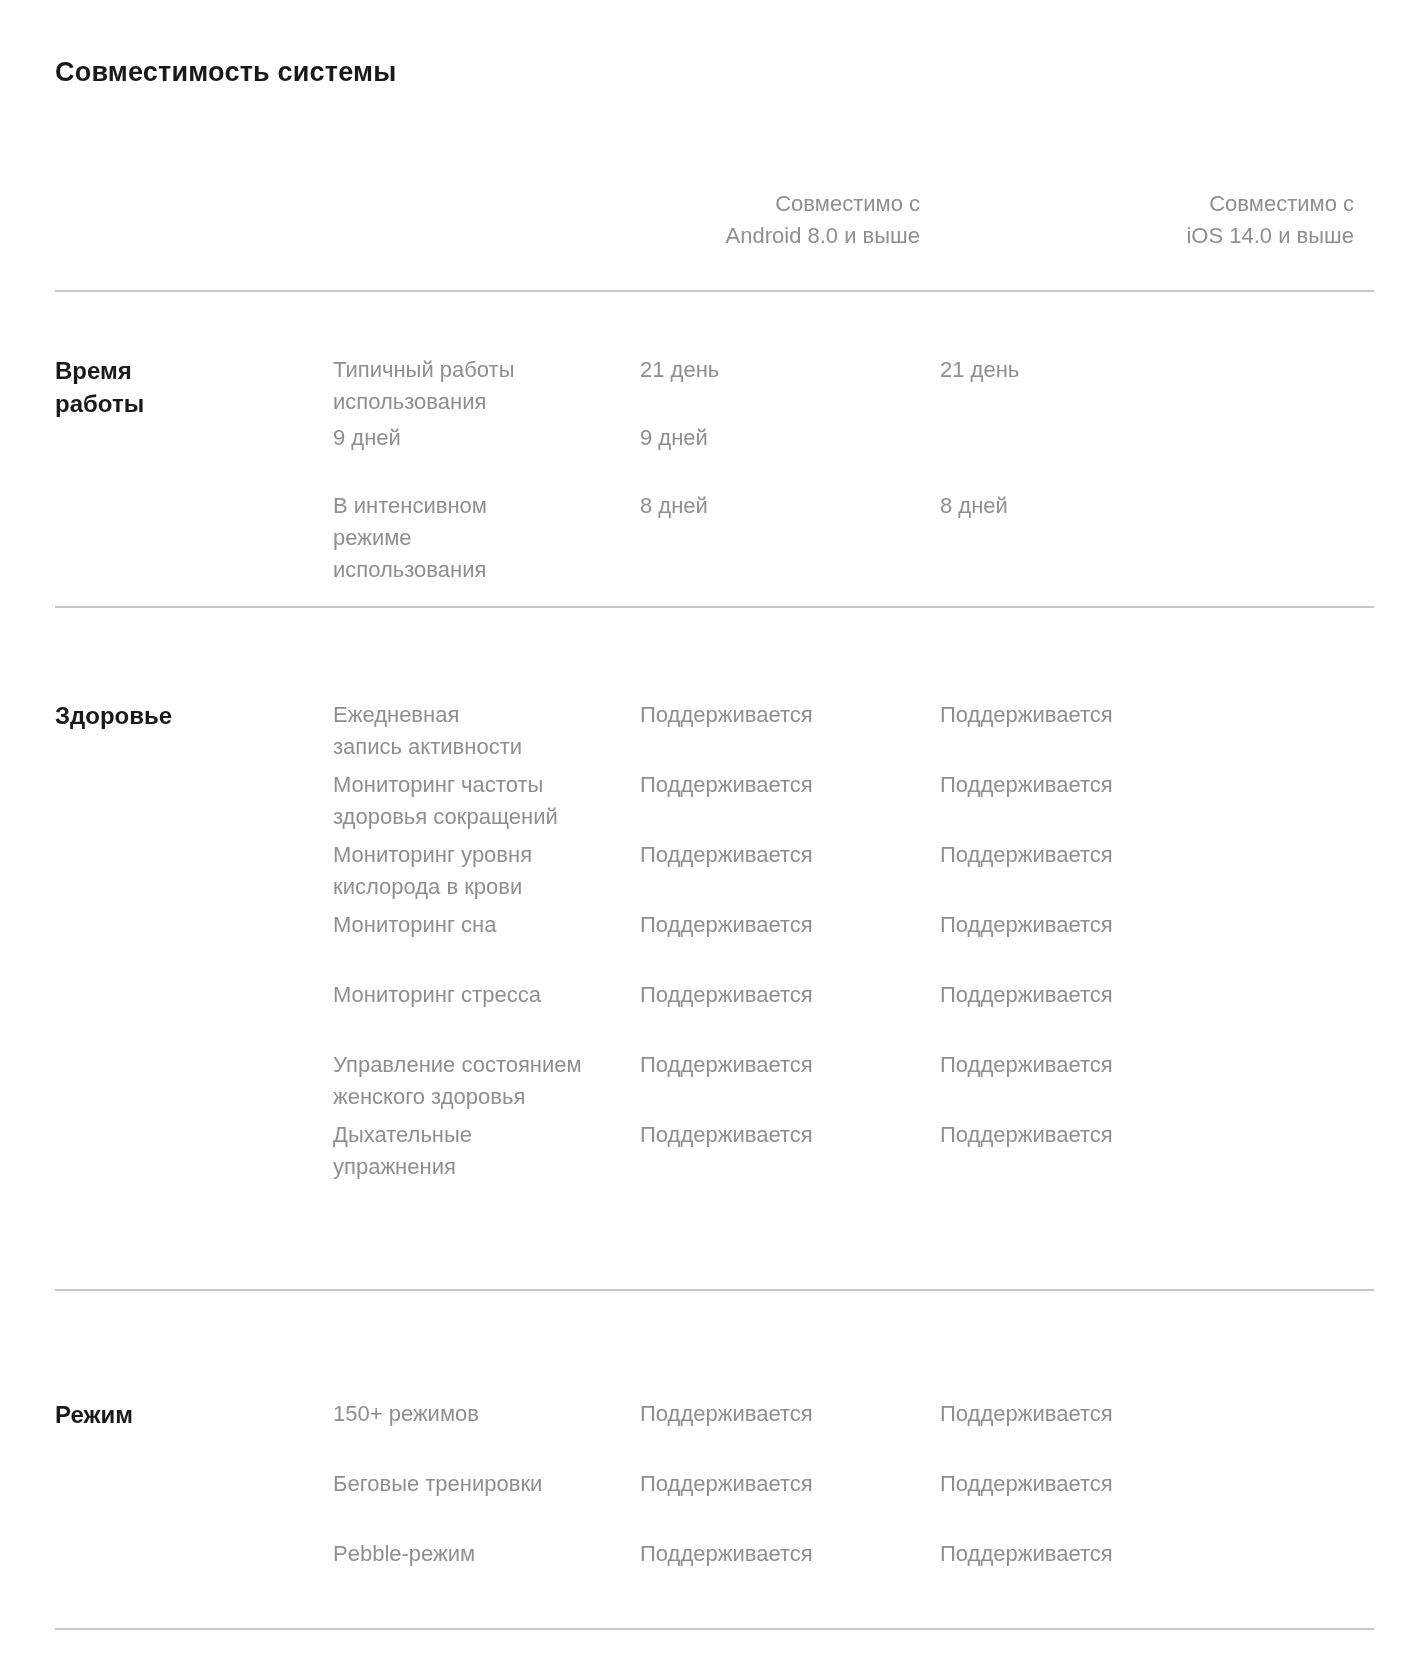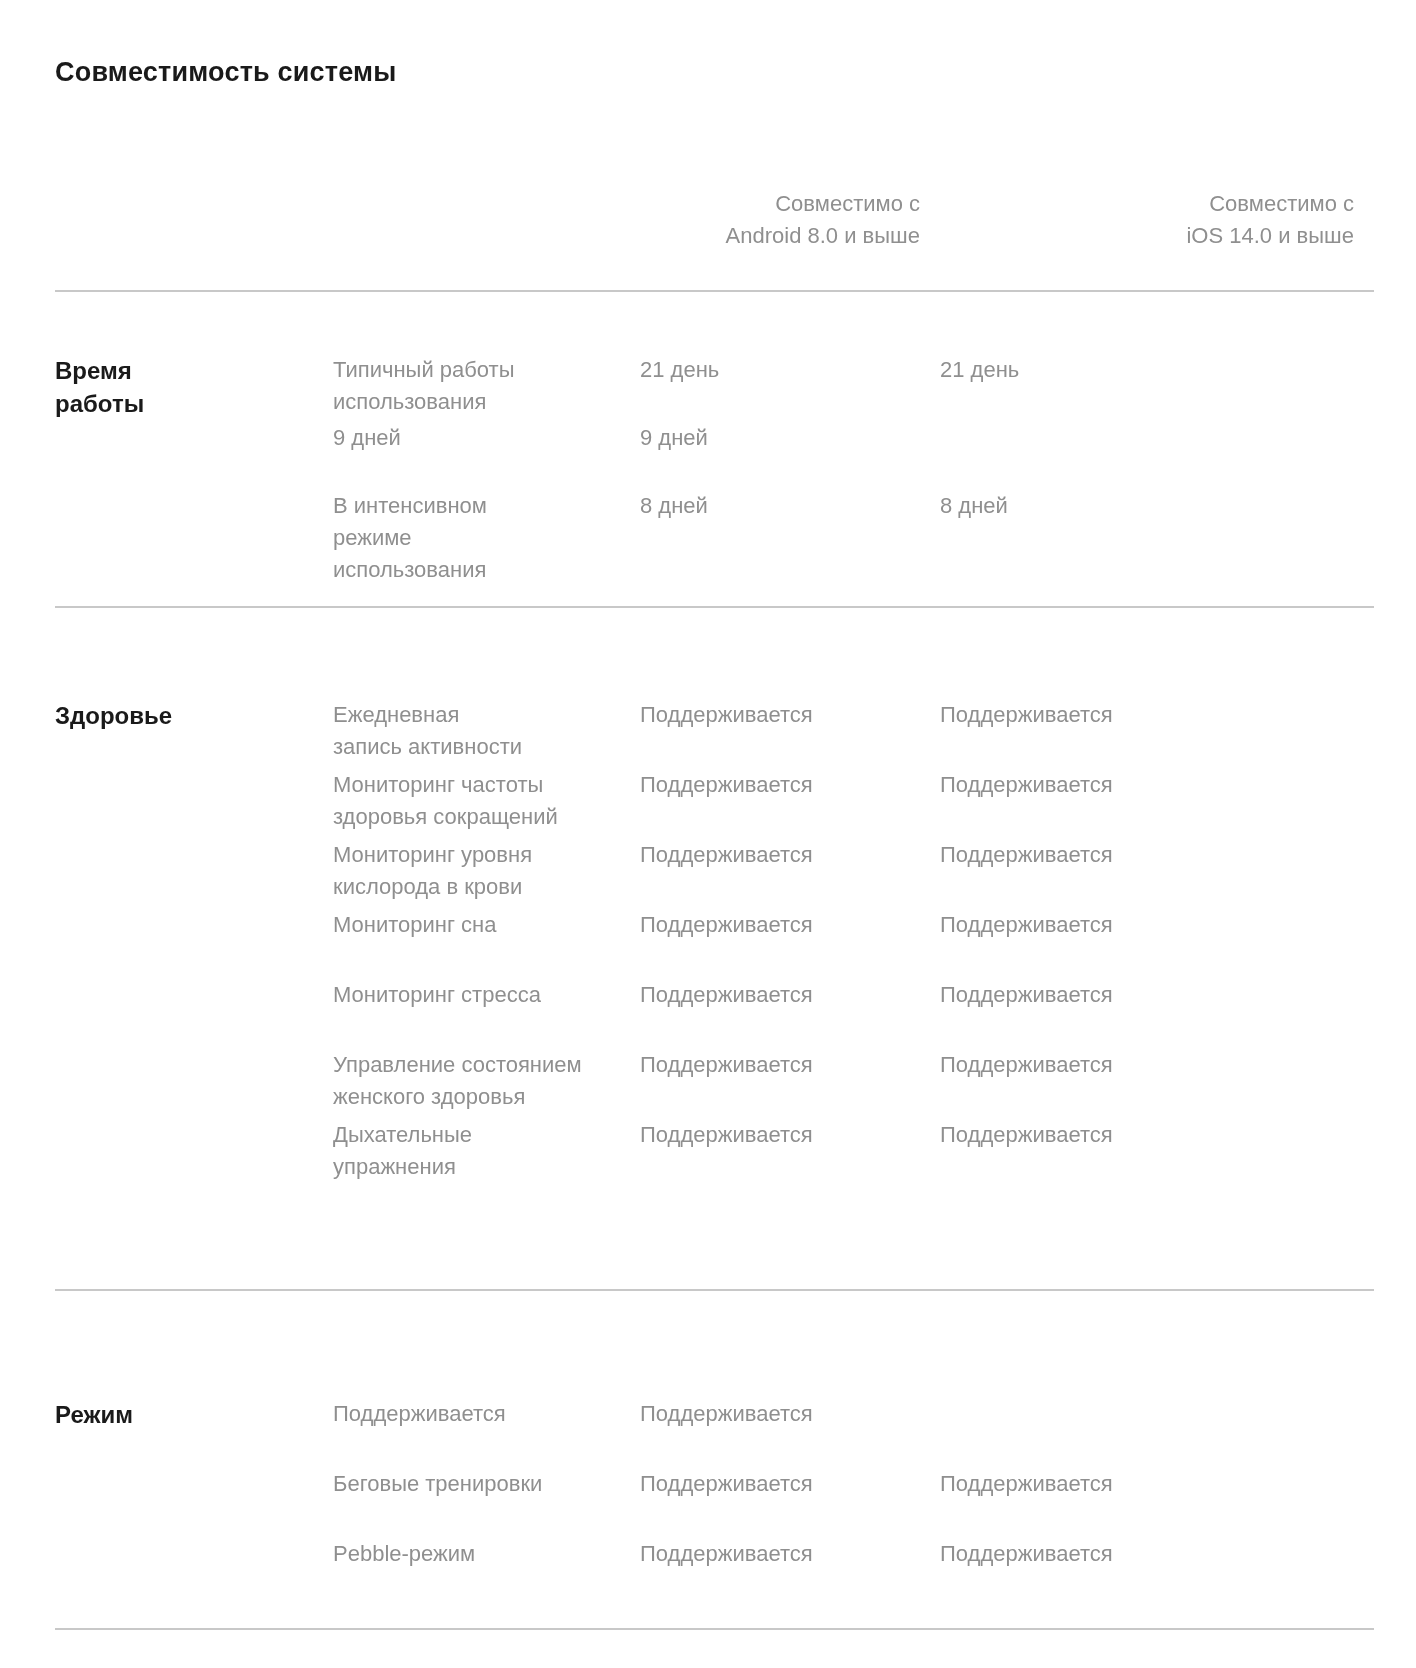--- a/index.html
+++ b/index.html
@@ -152,20 +152,21 @@
             <div class="cell val">Поддерживается</div>
             <div class="cell val">Поддерживается</div>
           </div>
         </div>
         <div class="divider"></div>
       </section>
       <section class="section">
         <div class="section-body">
           <div class="grid-row row">
             <div class="cell cat">Режим</div>
+            <div class="cell feat">150+ режимов</div>
             <div class="cell val">Поддерживается</div>
             <div class="cell val">Поддерживается</div>
           </div>
           <div class="grid-row row">
             <div class="cell cat"></div>
             <div class="cell feat">Беговые тренировки</div>
             <div class="cell val">Поддерживается</div>
             <div class="cell val">Поддерживается</div>
           </div>
           <div class="grid-row row">

